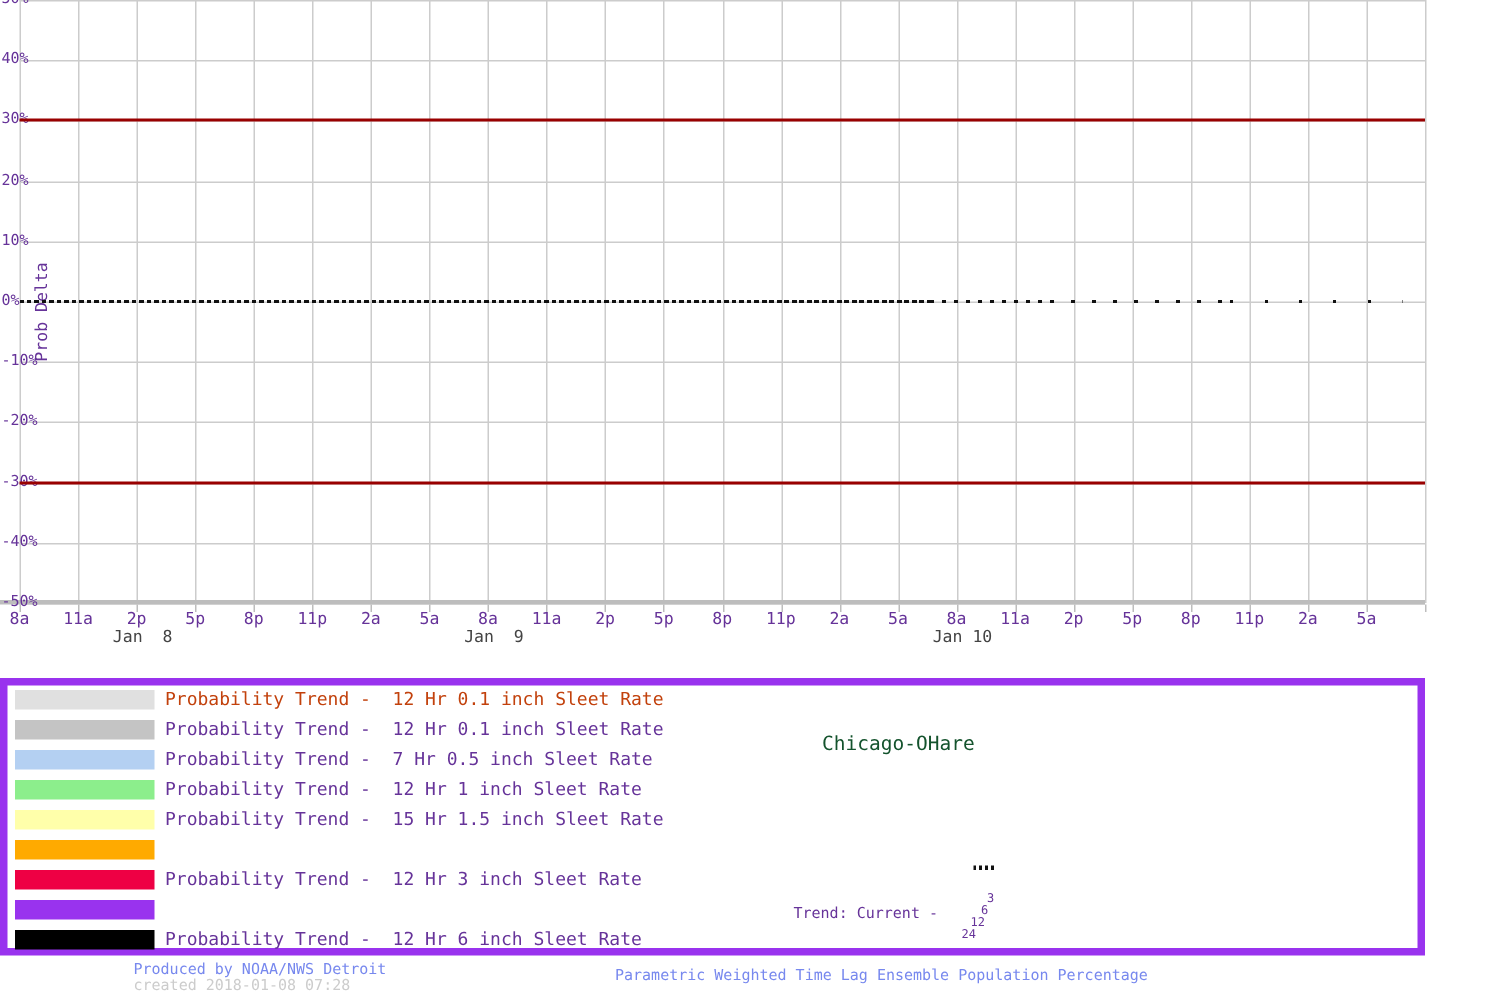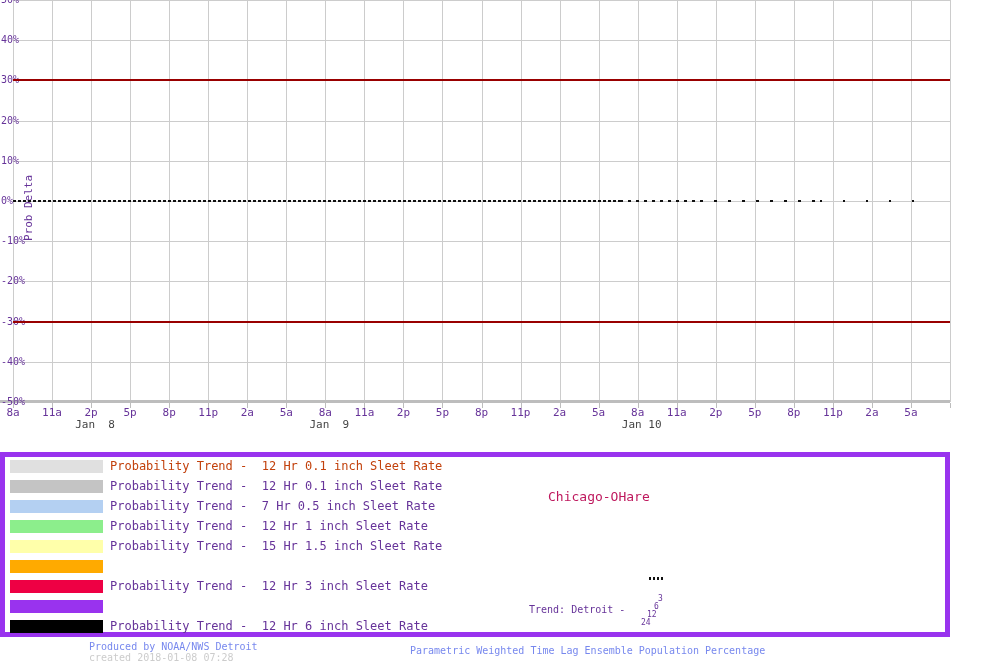--- a/index.html
+++ b/index.html
@@ -76,25 +76,25 @@
       <div class="gh" style="top: 402px; background: rgb(204, 204, 204);"></div>
     </div>
 
   <div class="xaxisline"></div>
 
   <div class="ylab" style="color: rgb(102, 51, 153);">Prob Delta</div>
 
 
   <div class="legendbox" style="border-color: rgb(153, 51, 238);"></div>
 
-  <div class="station" style="color: #be185d;">Chicago-OHare</div>
+  <div class="station" style="color: #14532d;">Chicago-OHare</div>
 
   <div class="trenddots"></div>
 
-  <div class="trendlab" style="color: rgb(102, 51, 153);">Trend: Detroit -</div>
+  <div class="trendlab" style="color: rgb(102, 51, 153);">Trend: Current -</div>
 
   <div class="f-prod" style="color: rgb(119, 136, 238);">Produced by NOAA/NWS Detroit</div>
   <div class="f-created" style="color: rgb(204, 204, 204);">created 2018-01-08 07:28</div>
   <div class="f-desc" style="color: rgb(119, 136, 238);">Parametric Weighted Time Lag Ensemble Population Percentage</div>
 
 <div class="xtickmark" style="left: 13px;"></div>
     <div class="xtickmark" style="left: 52px;"></div>
     <div class="xtickmark" style="left: 91px;"></div>
     <div class="xtickmark" style="left: 130px;"></div>
     <div class="xtickmark" style="left: 169px;"></div>

